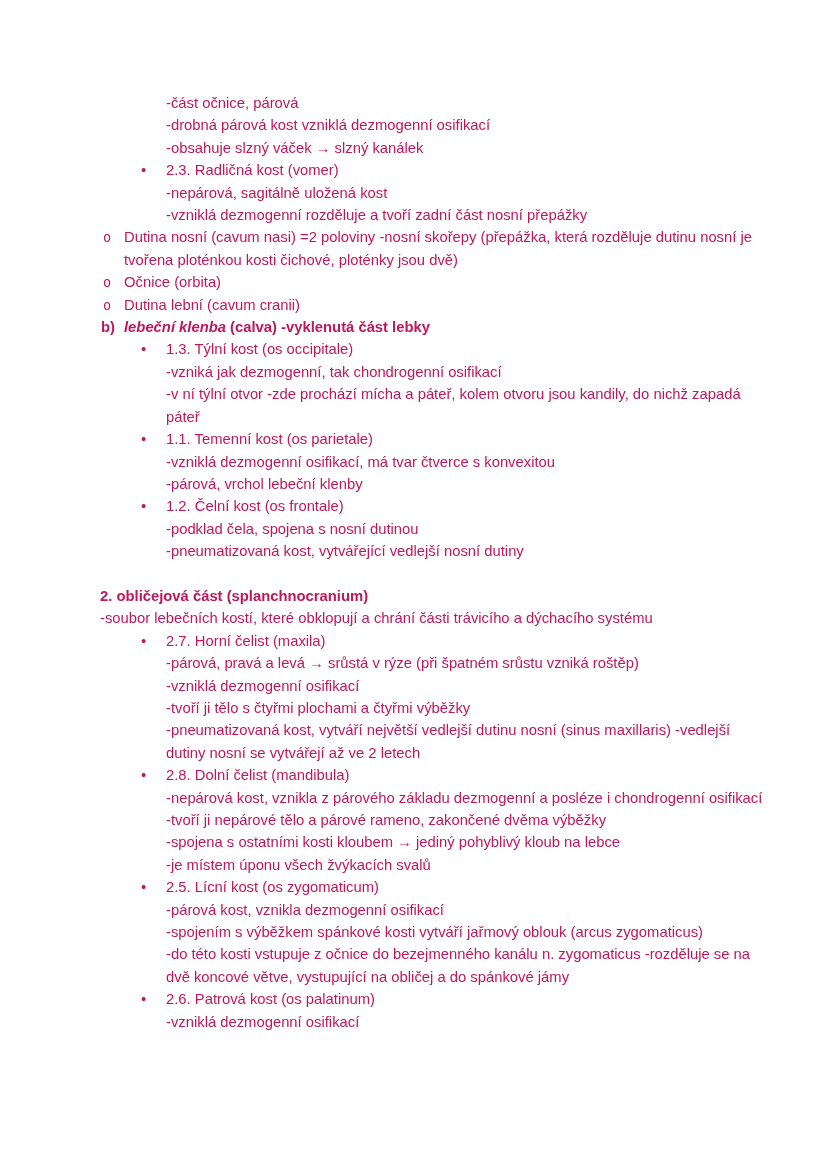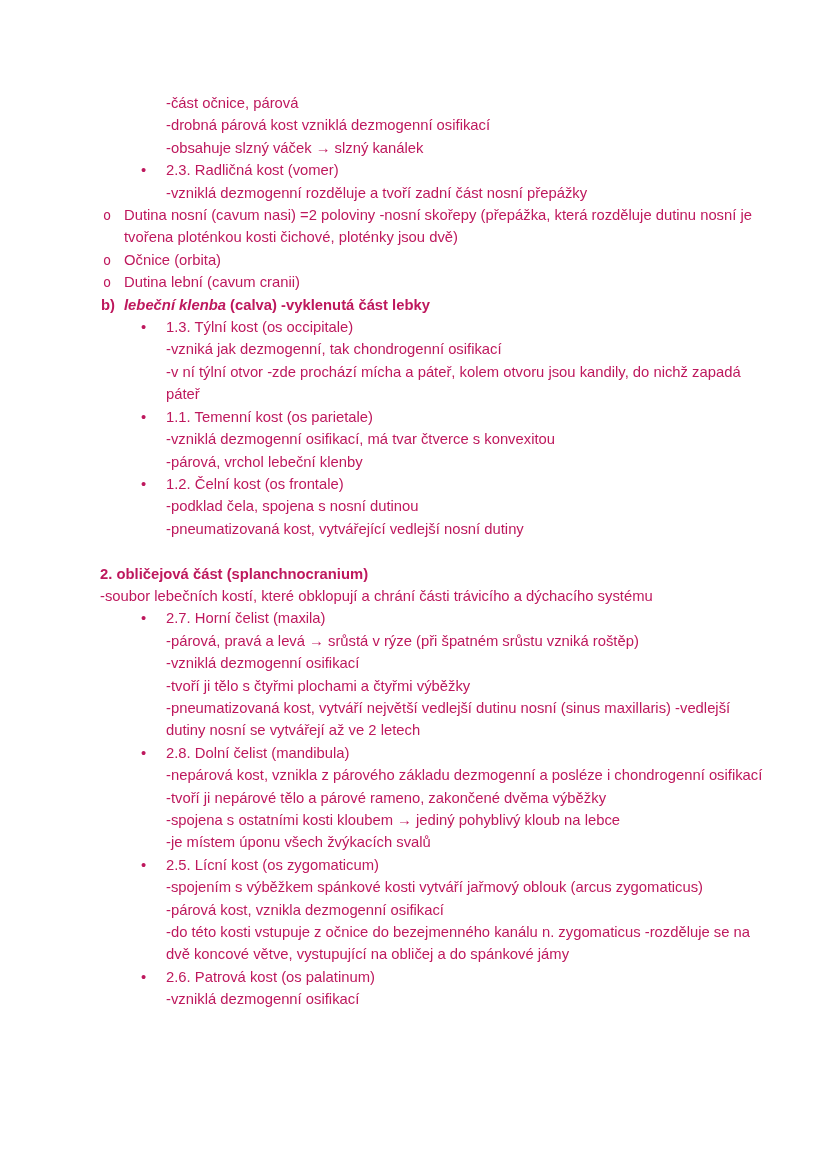--- a/index.html
+++ b/index.html
@@ -43,20 +43,21 @@
 </style>
 </head>
 <body>
 
 <div class="page">
   <div class="content">
       <div class="block indent-2"><span class="text">-část očnice, párová</span></div>
       <div class="block indent-2"><span class="text">-drobná párová kost vzniklá dezmogenní osifikací</span></div>
       <div class="block indent-2"><span class="text">-obsahuje slzný váček → slzný kanálek</span></div>
       <div class="block indent-2"><span class="marker disc">•</span><span class="text">2.3. Radličná kost (vomer)</span></div>
+      <div class="block indent-2"><span class="text">-nepárová, sagitálně uložená kost</span></div>
       <div class="block indent-2"><span class="text">-vzniklá dezmogenní rozděluje a tvoří zadní část nosní přepážky</span></div>
       <div class="block indent-1"><span class="marker circle">o</span><span class="text">Dutina nosní (cavum nasi) =2 poloviny -nosní skořepy (přepážka, která rozděluje dutinu nosní je tvořena ploténkou kosti čichové, ploténky jsou dvě)</span></div>
       <div class="block indent-1"><span class="marker circle">o</span><span class="text">Očnice (orbita)</span></div>
       <div class="block indent-1"><span class="marker circle">o</span><span class="text">Dutina lební (cavum cranii)</span></div>
       <div class="block indent-1"><span class="marker letter">b)</span><span class="text"><span class="bold-italic">lebeční klenba </span><span class="bold">(calva)</span><span class="normal"> -vyklenutá část lebky</span></span></div>
       <div class="block indent-2"><span class="marker disc">•</span><span class="text">1.3. Týlní kost (os occipitale)</span></div>
       <div class="block indent-2"><span class="text">-vzniká jak dezmogenní, tak chondrogenní osifikací</span></div>
       <div class="block indent-2"><span class="text">-v ní týlní otvor -zde prochází mícha a páteř, kolem otvoru jsou kandily, do nichž zapadá páteř</span></div>
       <div class="block indent-2"><span class="marker disc">•</span><span class="text">1.1. Temenní kost (os parietale)</span></div>
       <div class="block indent-2"><span class="text">-vzniklá dezmogenní osifikací, má tvar čtverce s konvexitou</span></div>
@@ -71,19 +72,19 @@
       <div class="block indent-2"><span class="text">-párová, pravá a levá → srůstá v rýze (při špatném srůstu vzniká roštěp)</span></div>
       <div class="block indent-2"><span class="text">-vzniklá dezmogenní osifikací</span></div>
       <div class="block indent-2"><span class="text">-tvoří ji tělo s čtyřmi plochami a čtyřmi výběžky</span></div>
       <div class="block indent-2"><span class="text">-pneumatizovaná kost, vytváří největší vedlejší dutinu nosní (sinus maxillaris) -vedlejší dutiny nosní se vytvářejí až ve 2 letech</span></div>
       <div class="block indent-2"><span class="marker disc">•</span><span class="text">2.8. Dolní čelist (mandibula)</span></div>
       <div class="block indent-2"><span class="text">-nepárová kost, vznikla z párového základu dezmogenní a posléze i chondrogenní osifikací</span></div>
       <div class="block indent-2"><span class="text">-tvoří ji nepárové tělo a párové rameno, zakončené dvěma výběžky</span></div>
       <div class="block indent-2"><span class="text">-spojena s ostatními kosti kloubem → jediný pohyblivý kloub na lebce</span></div>
       <div class="block indent-2"><span class="text">-je místem úponu všech žvýkacích svalů</span></div>
       <div class="block indent-2"><span class="marker disc">•</span><span class="text">2.5. Lícní kost (os zygomaticum)</span></div>
+      <div class="block indent-2"><span class="text">-párová kost, vznikla dezmogenní osifikací</span></div>
       <div class="block indent-2"><span class="text">-spojením s výběžkem spánkové kosti vytváří jařmový oblouk (arcus zygomaticus)</span></div>
-      <div class="block indent-2"><span class="text">-párová kost, vznikla dezmogenní osifikací</span></div>
       <div class="block indent-2"><span class="text">-do této kosti vstupuje z očnice do bezejmenného kanálu n. zygomaticus -rozděluje se na dvě koncové větve, vystupující na obličej a do spánkové jámy</span></div>
       <div class="block indent-2"><span class="marker disc">•</span><span class="text">2.6. Patrová kost (os palatinum)</span></div>
       <div class="block indent-2"><span class="text">-vzniklá dezmogenní osifikací</span></div>
     </div>
 </div>
 
 </body></html>

